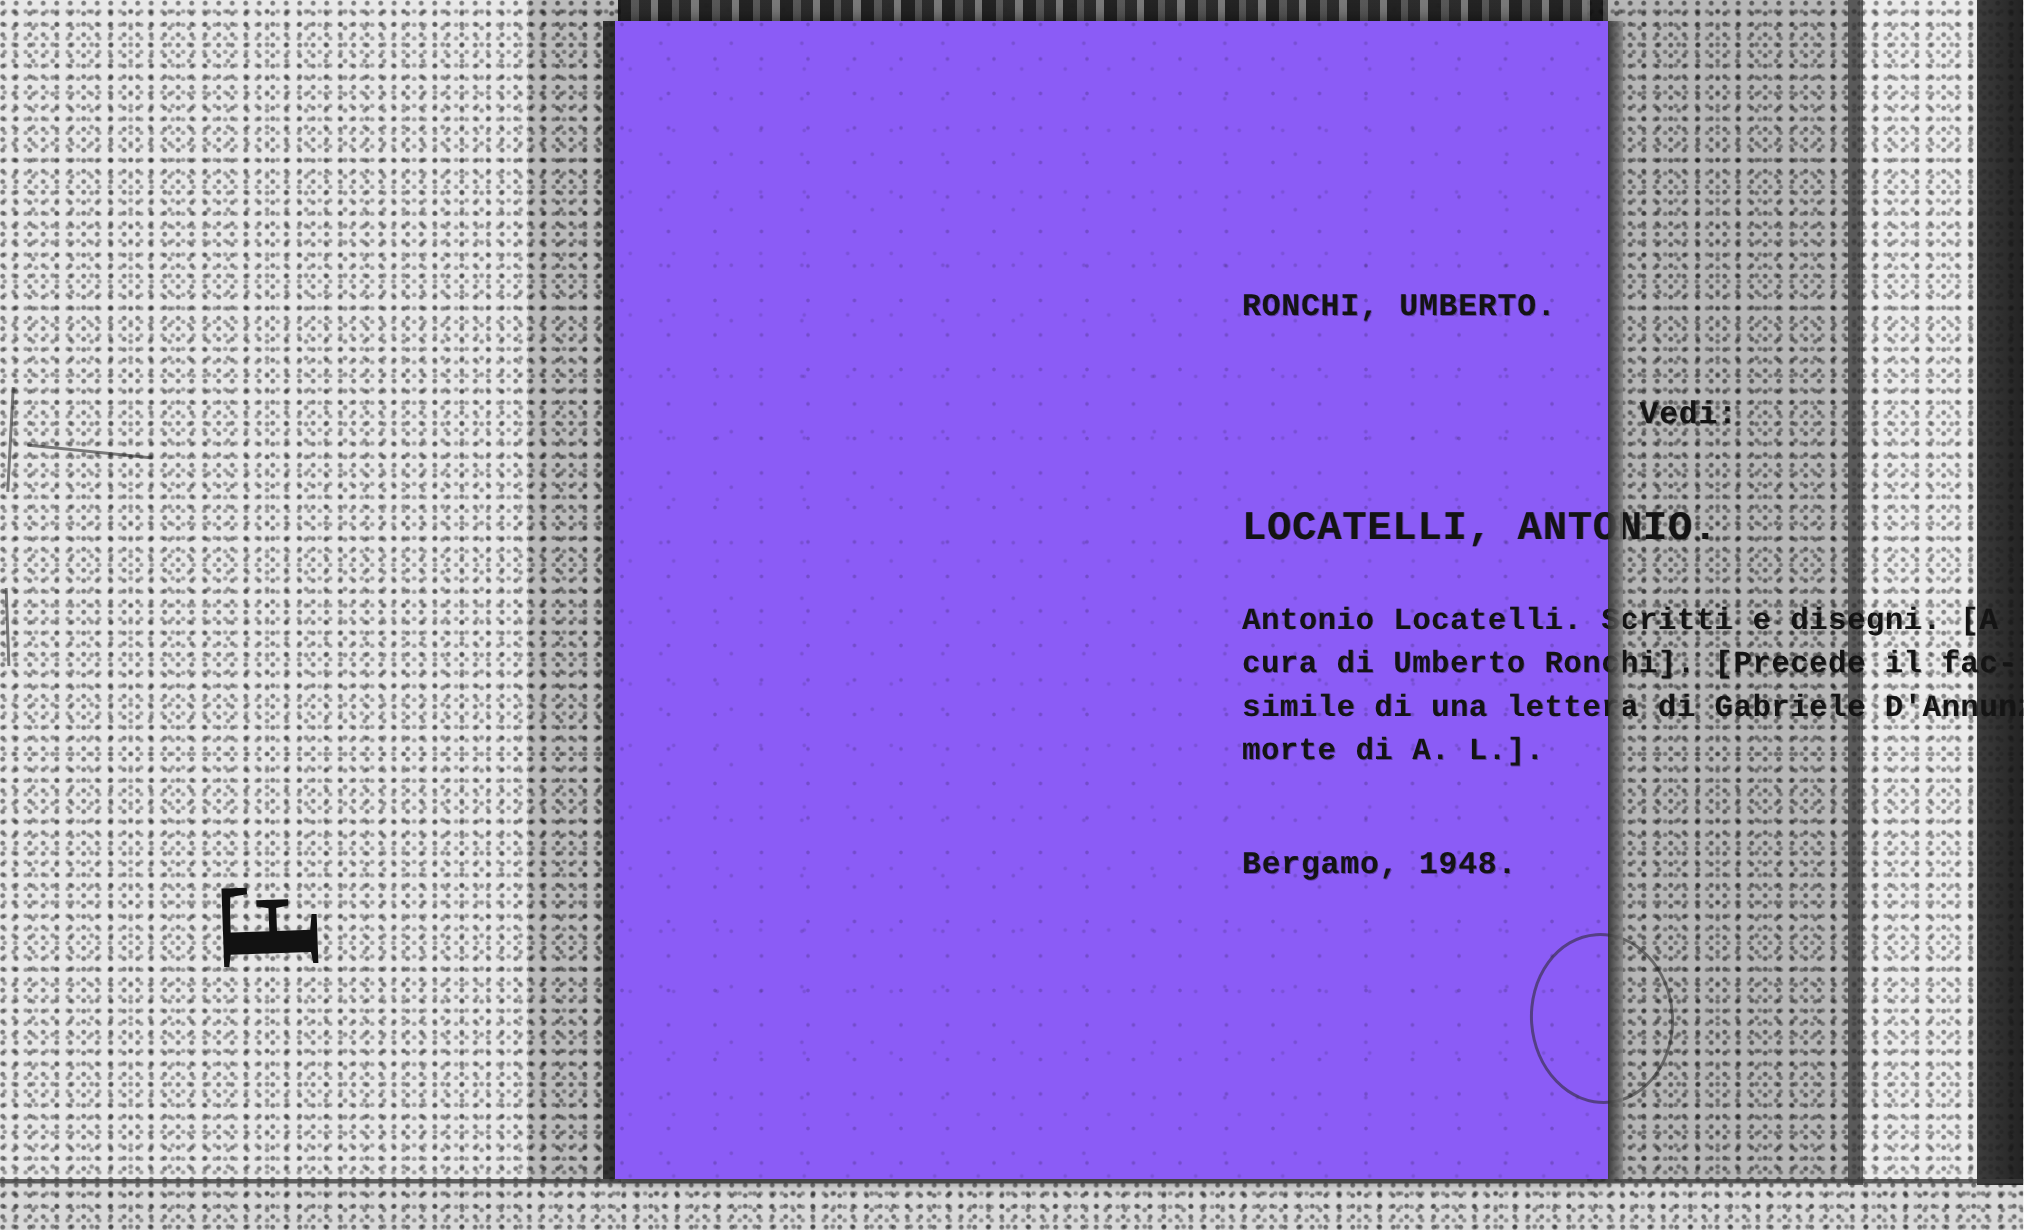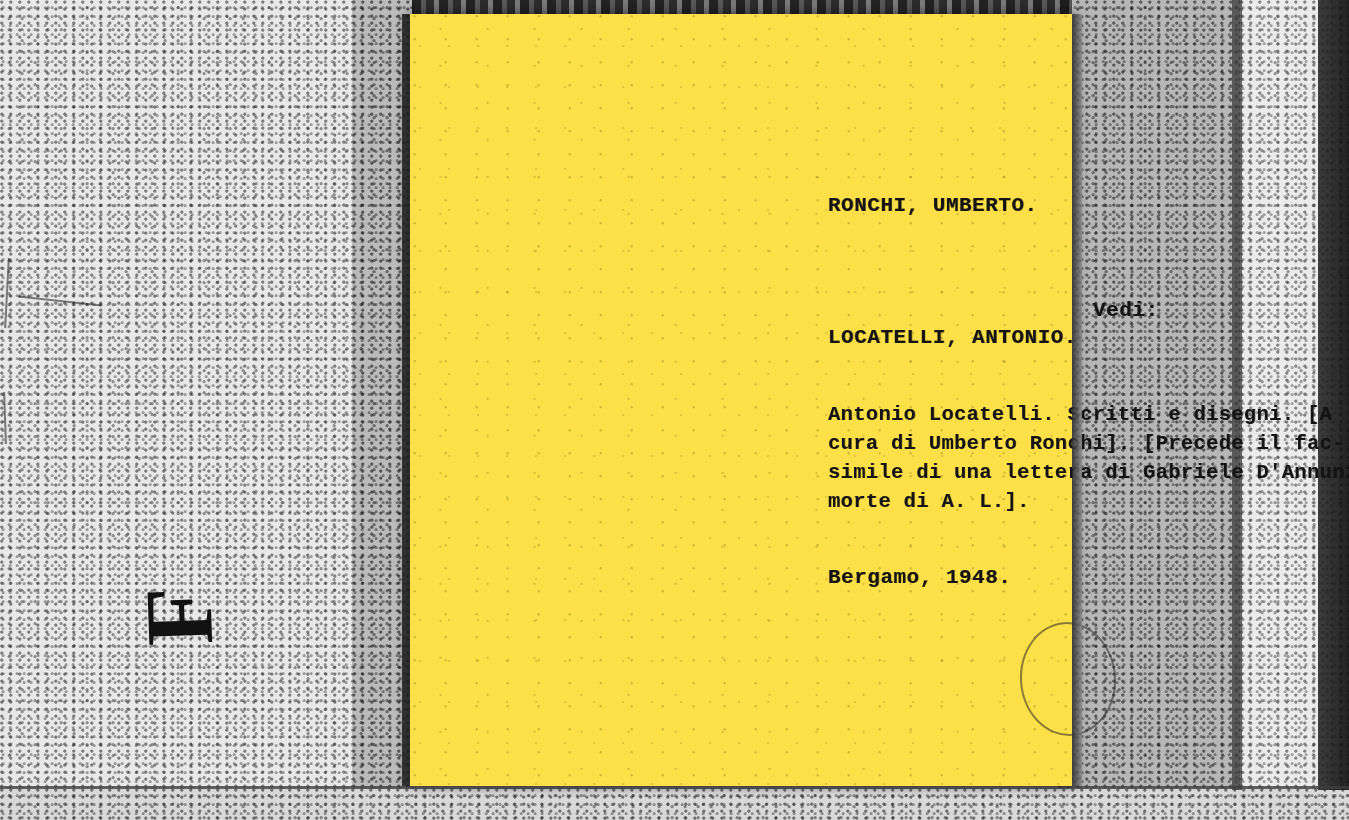--- a/index.html
+++ b/index.html
@@ -69,21 +69,21 @@
   #bar-bottom-rule { left: 0; top: 786px; width: 1349px; height: 3px;
     background: #3d3d3d; opacity: .8; }
 
   
   #card {
     position: absolute;
     left: 410px;
     top: 14px;
     width: 662px;
     height: 772px;
-    background: #fde047;
+    background: #8b5cf6;
     box-shadow: 6px 0 10px rgba(0,0,0,0.35), -5px 0 9px rgba(0,0,0,0.30);
   }
   #card::before {
     
     content: "";
     position: absolute;
     left: -8px; top: 0; width: 8px; height: 100%;
     background: #1d1d1d;
     opacity: .85;
   }
@@ -111,22 +111,22 @@
     position: absolute;
     color: #141414;
     font-family: "Liberation Mono", "DejaVu Sans Mono", monospace;
     font-weight: 700;
     letter-spacing: 0.5px;
     white-space: pre;
     text-shadow: 0.6px 0.4px 0 rgba(0,0,0,0.35), -0.4px 0.3px 0 rgba(0,0,0,0.18);
   }
 
   #line-heading   { left: 418px; top: 180px;  font-size: 21px; }
-  #line-vedi      { left: 683px; top: 252px;  font-size: 21px; margin-top: 33px; }
-  #line-seealso   { left: 418px; top: 312px;  font-size: 21px; text-align: center; }
+  #line-vedi      { left: 683px; top: 252px;  font-size: 21px; }
+  #line-seealso   { left: 418px; top: 324px;  font-size: 27px; text-align: center; }
 
   #block-title {
     position: absolute;
     left: 418px;
     top: 386px;
     width: 640px;
     font-size: 20.5px;
     line-height: 29px;
     color: #141414;
     font-family: "Liberation Mono", "DejaVu Sans Mono", monospace;

